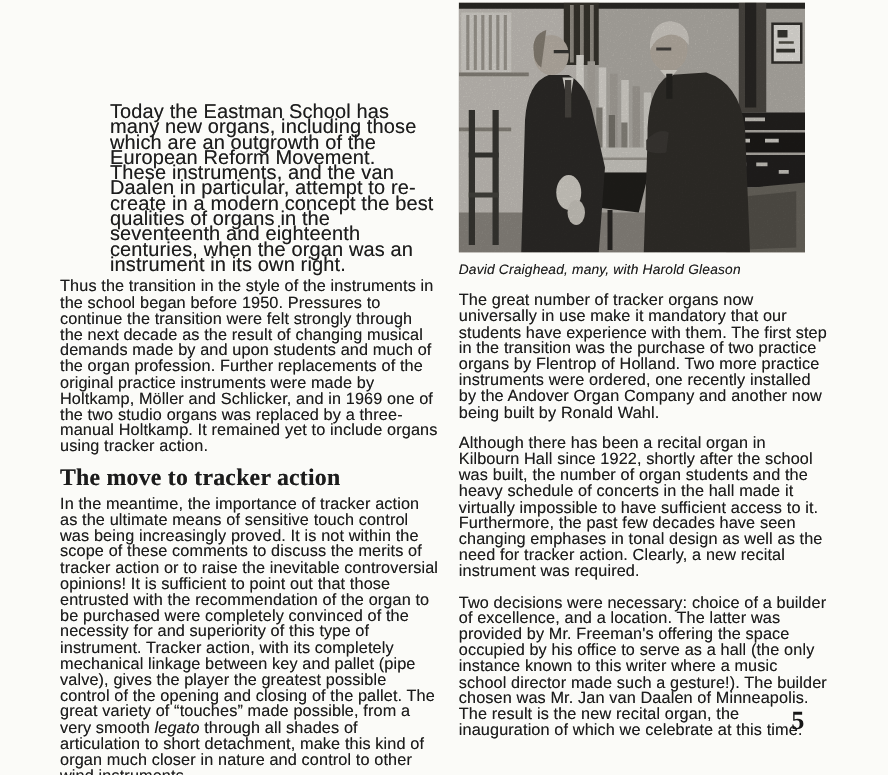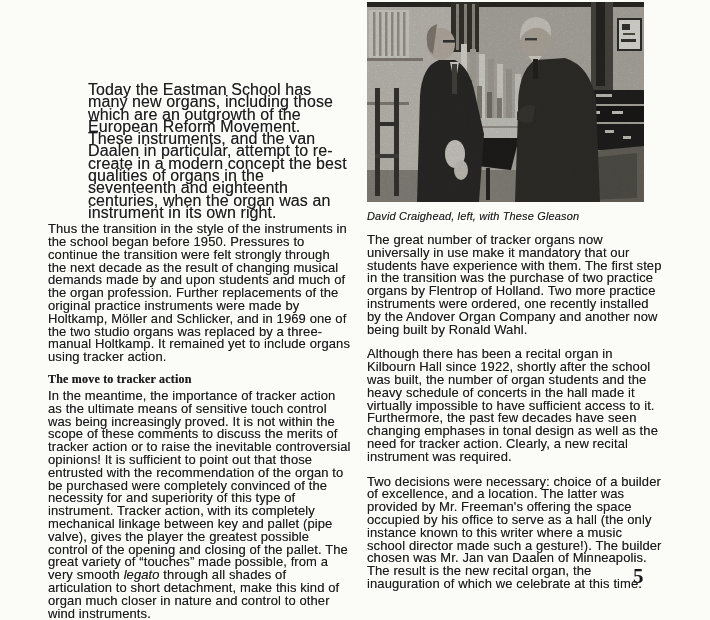--- a/index.html
+++ b/index.html
@@ -28,21 +28,21 @@
     width: 260px;
     font-size: 16px;
     line-height: 12.3px;
     letter-spacing: 0.1px;
     text-shadow: 0 0 0.5px rgba(30,30,30,0.55);
   }
   .p-after-quote { margin-top: 4px; }
   .section-heading {
     font-family: "Liberation Serif", serif;
     font-weight: 700;
-    font-size: 12px;
+    font-size: 19px;
     letter-spacing: 0.2px;
     margin: 8px 0 3px 0;
     text-shadow: 0 0 0.5px rgba(20,20,20,0.6);
   }
   .right-col { position: absolute; left: 367px; top: 2px; width: 296px; }
   .photo {
     width: 277px; height: 200px;
     background: #b9b5ae;
     overflow: hidden;
   }
@@ -168,21 +168,21 @@
         <ellipse cx="168" cy="38" rx="15" ry="17" fill="#beb5aa"></ellipse>
         <path d="M153 32 Q155 16 169 15 Q182 16 184 28 L184 34 Q177 24 167 26 Q157 28 153 38 Z" fill="#dad6ce"></path>
         <rect x="158" y="36" width="12" height="2.4" fill="#45423e"></rect>
         <polygon points="161,54 175,54 168,62" fill="#e6e3db"></polygon>
         <rect x="166" y="57" width="5" height="20" fill="#262421"></rect>
         <path d="M150 110 Q160 100 168 104 L166 120 Q156 122 150 118 Z" fill="#3d3a36"></path>
 
         <rect width="277" height="200" filter="url(#grain)" opacity="0.16"></rect>
       </svg>
     </div>
-    <div class="caption">David Craighead, left, with These Gleason</div>
+    <div class="caption">David Craighead, many, with Harold Gleason</div>
     <p class="body-text rp rp-first">The great number of tracker organs now universally in use make it mandatory that our students have experience with them. The first step in the transition was the purchase of two practice organs by Flentrop of Holland. Two more practice instruments were ordered, one recently installed by the Andover Organ Company and another now being built by Ronald Wahl.</p>
     <p class="body-text rp">Although there has been a recital organ in Kilbourn Hall since 1922, shortly after the school was built, the number of organ students and the heavy schedule of concerts in the hall made it virtually impossible to have sufficient access to it. Furthermore, the past few decades have seen changing emphases in tonal design as well as the need for tracker action. Clearly, a new recital instrument was required.</p>
     <p class="body-text rp">Two decisions were necessary: choice of a builder of excellence, and a location. The latter was provided by Mr. Freeman's offering the space occupied by his office to serve as a hall (the only instance known to this writer where a music school director made such a gesture!). The builder chosen was Mr. Jan van Daalen of Minneapolis. The result is the new recital organ, the inauguration of which we celebrate at this time.</p>
   </div>
 
   <div class="page-number">5</div>
 
 </div>
 
 </body></html>

